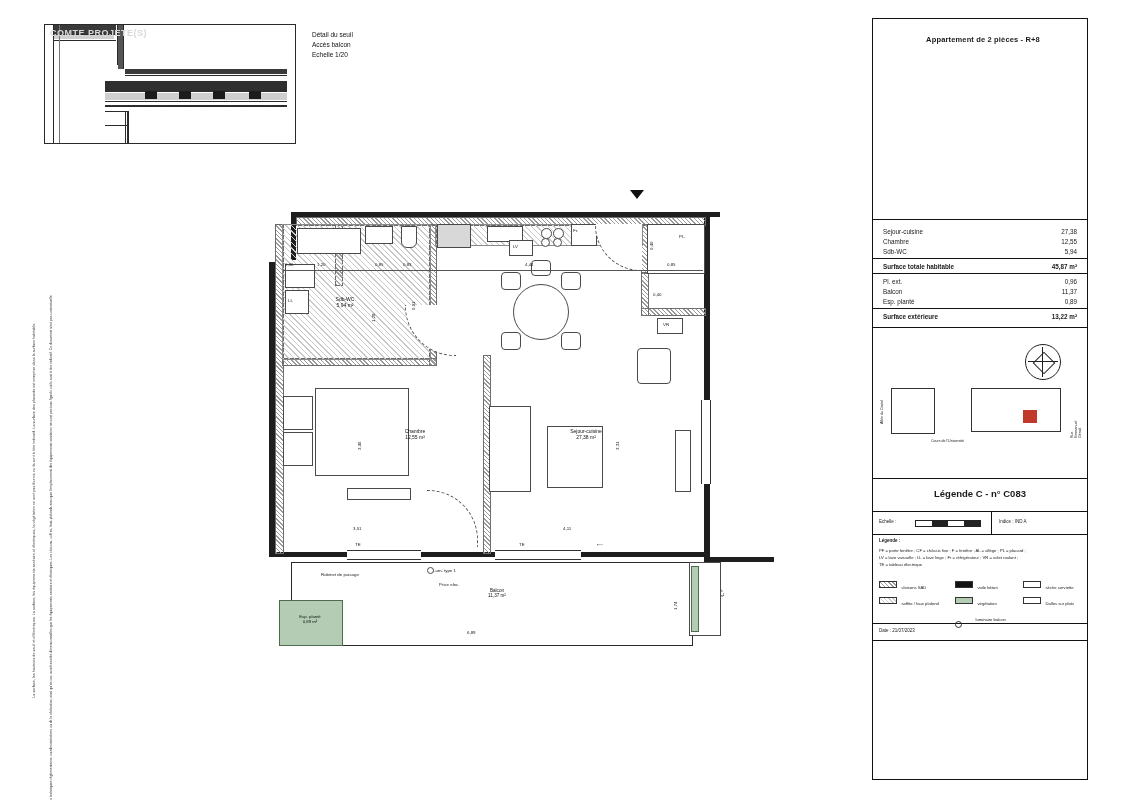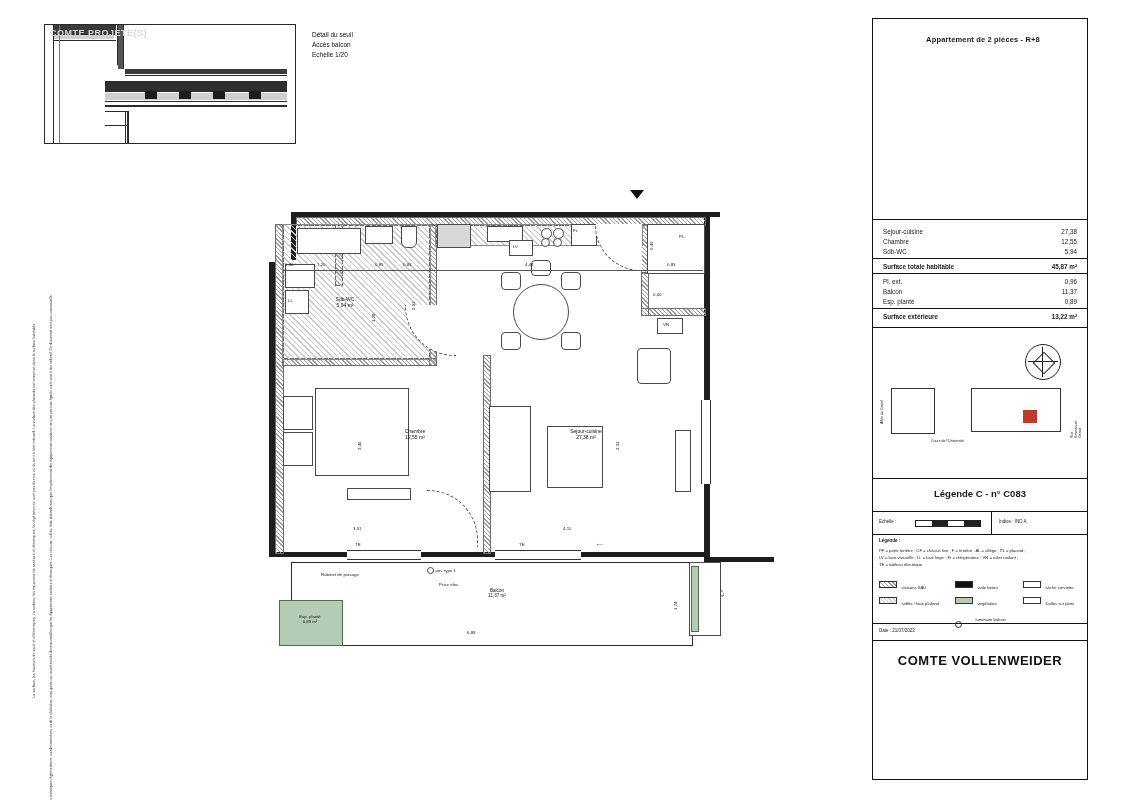--- a/index.html
+++ b/index.html
@@ -347,16 +347,13 @@
     <div class="abs" style="left:150px;top:56px;">
       <span class="sw sw-grid"></span>
       <span class="legend-t">Dalles sur plots</span>
     </div>
   </div>
 
   <div class="pbox" style="height:16px;">
     <div class="abs tiny" style="left:6px;top:5px;">Date : 21/07/2023</div>
   </div>
 
-  <div style="height:40px;position:relative;">
-    <div class="abs" id="logo" style="left:0;right:0;top:12px;">COMTE VOLLENWEIDER</div>
-  </div>
 </div>
 
 </body></html>

